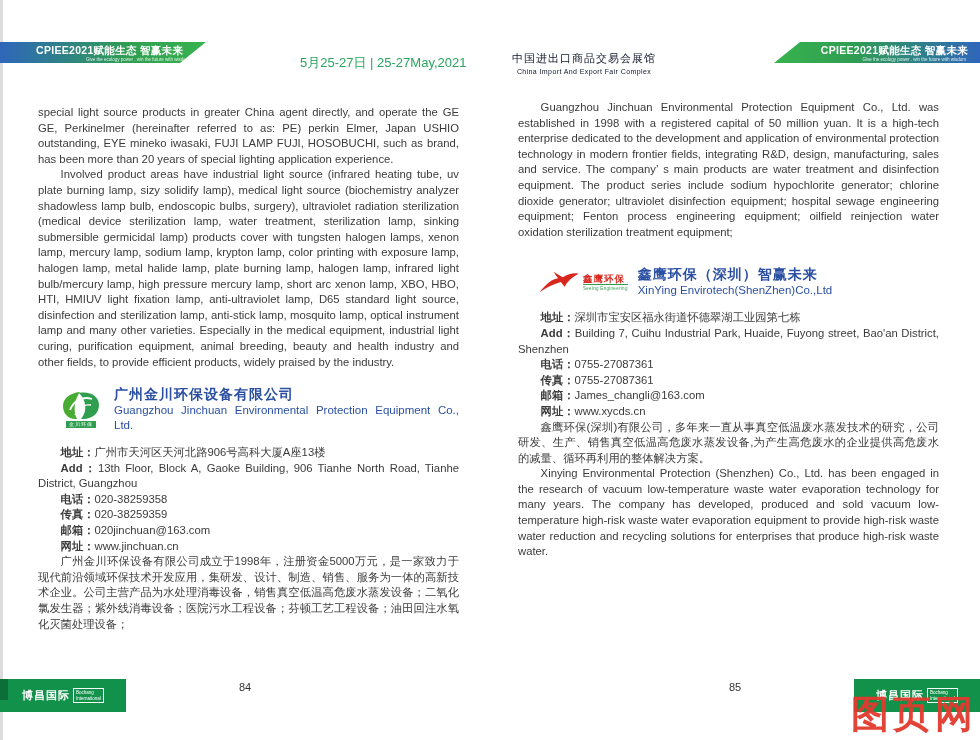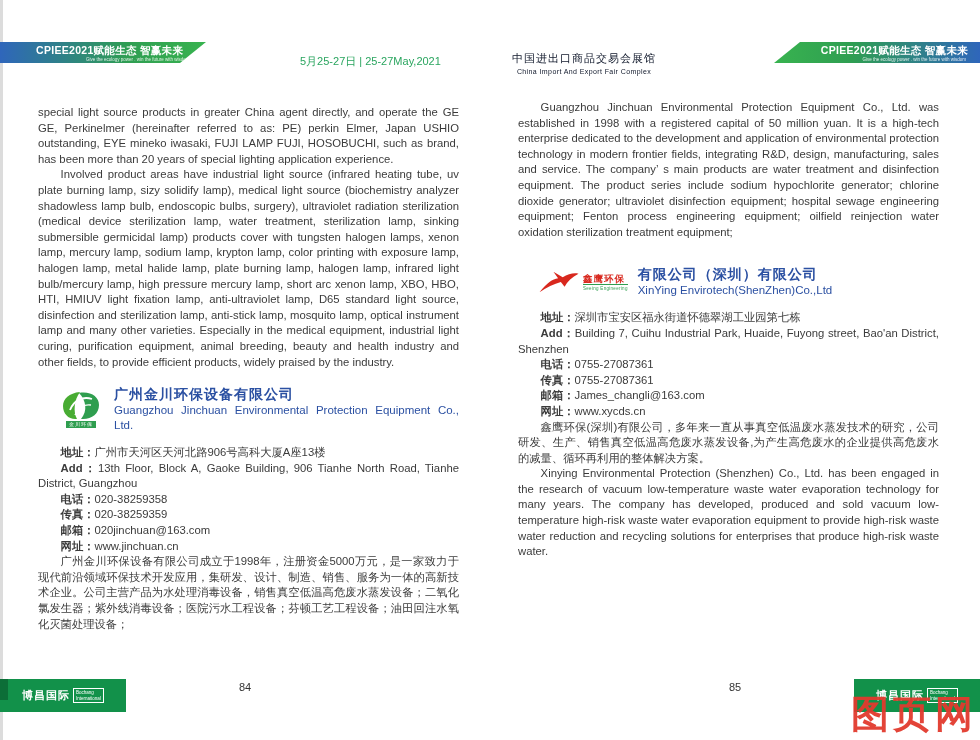--- a/index.html
+++ b/index.html
@@ -18,22 +18,22 @@
                   clip-path:polygon(0 0,100% 0,calc(100% - 26px) 100%,0 100%); }
   .banner-right { right:0; background:linear-gradient(90deg,#38b34f 0%,#2f9e52 38%,#2f66bb 100%);
                   clip-path:polygon(26px 0,100% 0,100% 100%,0 100%); }
   .banner-title { position:absolute; top:2px; font-size:10.5px; font-weight:bold; white-space:nowrap; letter-spacing:.3px; }
   .banner-left  .banner-title { left:36px; }
   .banner-right .banner-title { right:12px; }
   .banner-tag { position:absolute; bottom:1px; font-size:4.5px; white-space:nowrap; opacity:.85; }
   .banner-left  .banner-tag { left:86px; }
   .banner-right .banner-tag { right:14px; }
 
-  .hdr-date { position:absolute; left:300px; top:54px; width:162px; text-align:left;
-              color:#2aa55f; font-size:11px; white-space:nowrap; }
+  .hdr-date { position:absolute; left:300px; top:54px; width:162px; text-align:center;
+              color:#2aa55f; font-size:13px; white-space:nowrap; }
   .hdr-venue { position:absolute; left:500px; top:51px; width:168px; text-align:center; color:#0f172a; }
   .hdr-venue-cn { font-size:11px; letter-spacing:1px; white-space:nowrap; }
   .hdr-venue-en { font-size:7px; letter-spacing:.4px; margin-top:2px; white-space:nowrap; }
 
   
   .page-col { position:absolute; width:421px; font-size:11.3px; line-height:15.6px; text-align:justify; }
   .col-left  { left:38px;  top:105px; }
   .col-right { left:518px; top:100px; }
   .para        { text-align:justify; }
   .para-indent { text-indent:2em; text-align:justify; }
@@ -128,21 +128,21 @@
       <div class="logo-xy">
         <svg width="42" height="26" viewBox="0 0 44 28">
           <path d="M1 25 C9 15 15 11 21 10 L16 3 L26 9 C32 5 38 4 43 5 C36 9 31 13 28 19 L24 14 C17 16 8 20 1 25 Z" fill="#d8281e"></path>
         </svg>
         <div class="logo-xy-txt">
           <div class="logo-xy-cn">鑫鹰环保</div>
           <div class="logo-xy-en">Seeing Engineering</div>
         </div>
       </div>
       <div class="company-names">
-        <div class="cname-cn">有限公司（深圳）有限公司</div>
+        <div class="cname-cn">鑫鹰环保（深圳）智赢未来</div>
         <div class="cname-en">XinYing Envirotech(ShenZhen)Co.,Ltd</div>
       </div>
     </div>
 
     <p class="info-line"><span class="lbl">地址：</span><span>深圳市宝安区福永街道怀德翠湖工业园第七栋</span></p>
     <p class="info-line"><span class="lbl">Add：</span><span>Building 7, Cuihu Industrial Park, Huaide, Fuyong street, Bao'an District, Shenzhen</span></p>
     <p class="info-line"><span class="lbl">电话：</span><span>0755-27087361</span></p>
     <p class="info-line"><span class="lbl">传真：</span><span>0755-27087361</span></p>
     <p class="info-line"><span class="lbl">邮箱：</span><span>James_changli@163.com</span></p>
     <p class="info-line"><span class="lbl">网址：</span><span>www.xycds.cn</span></p>

